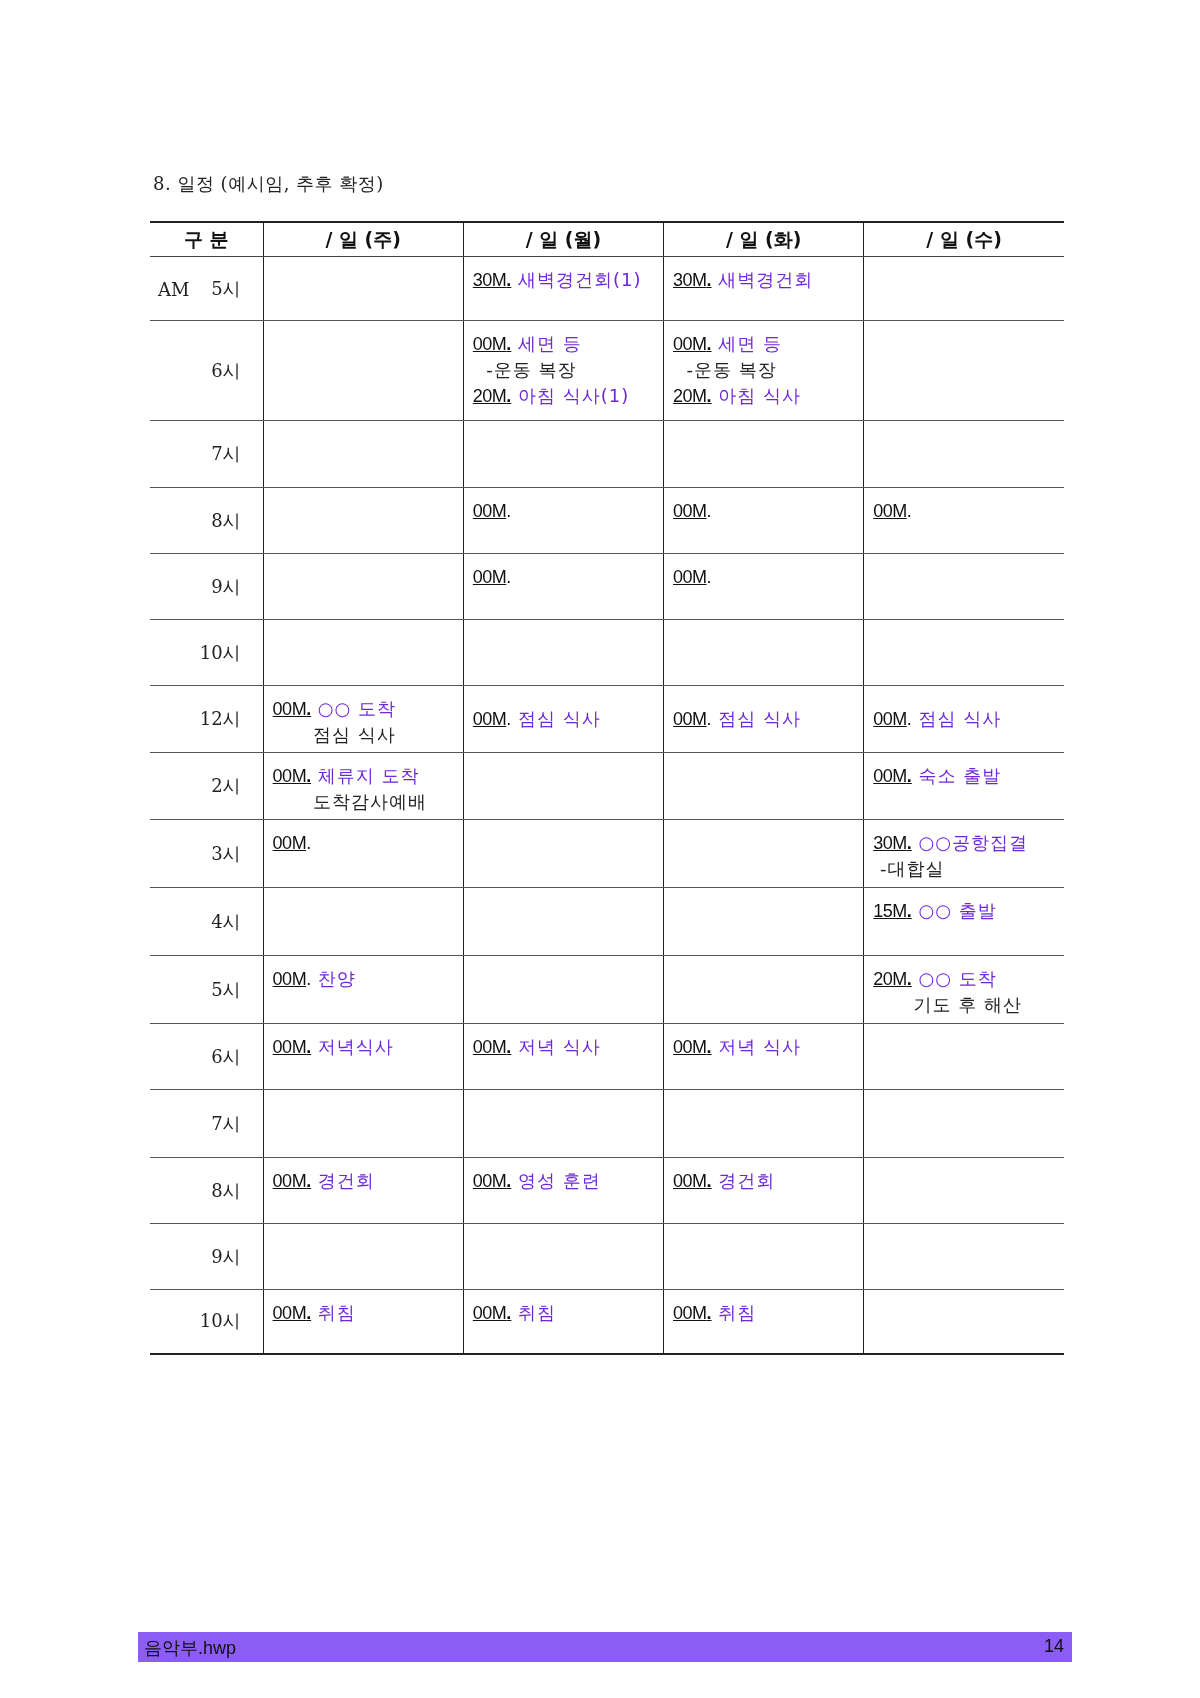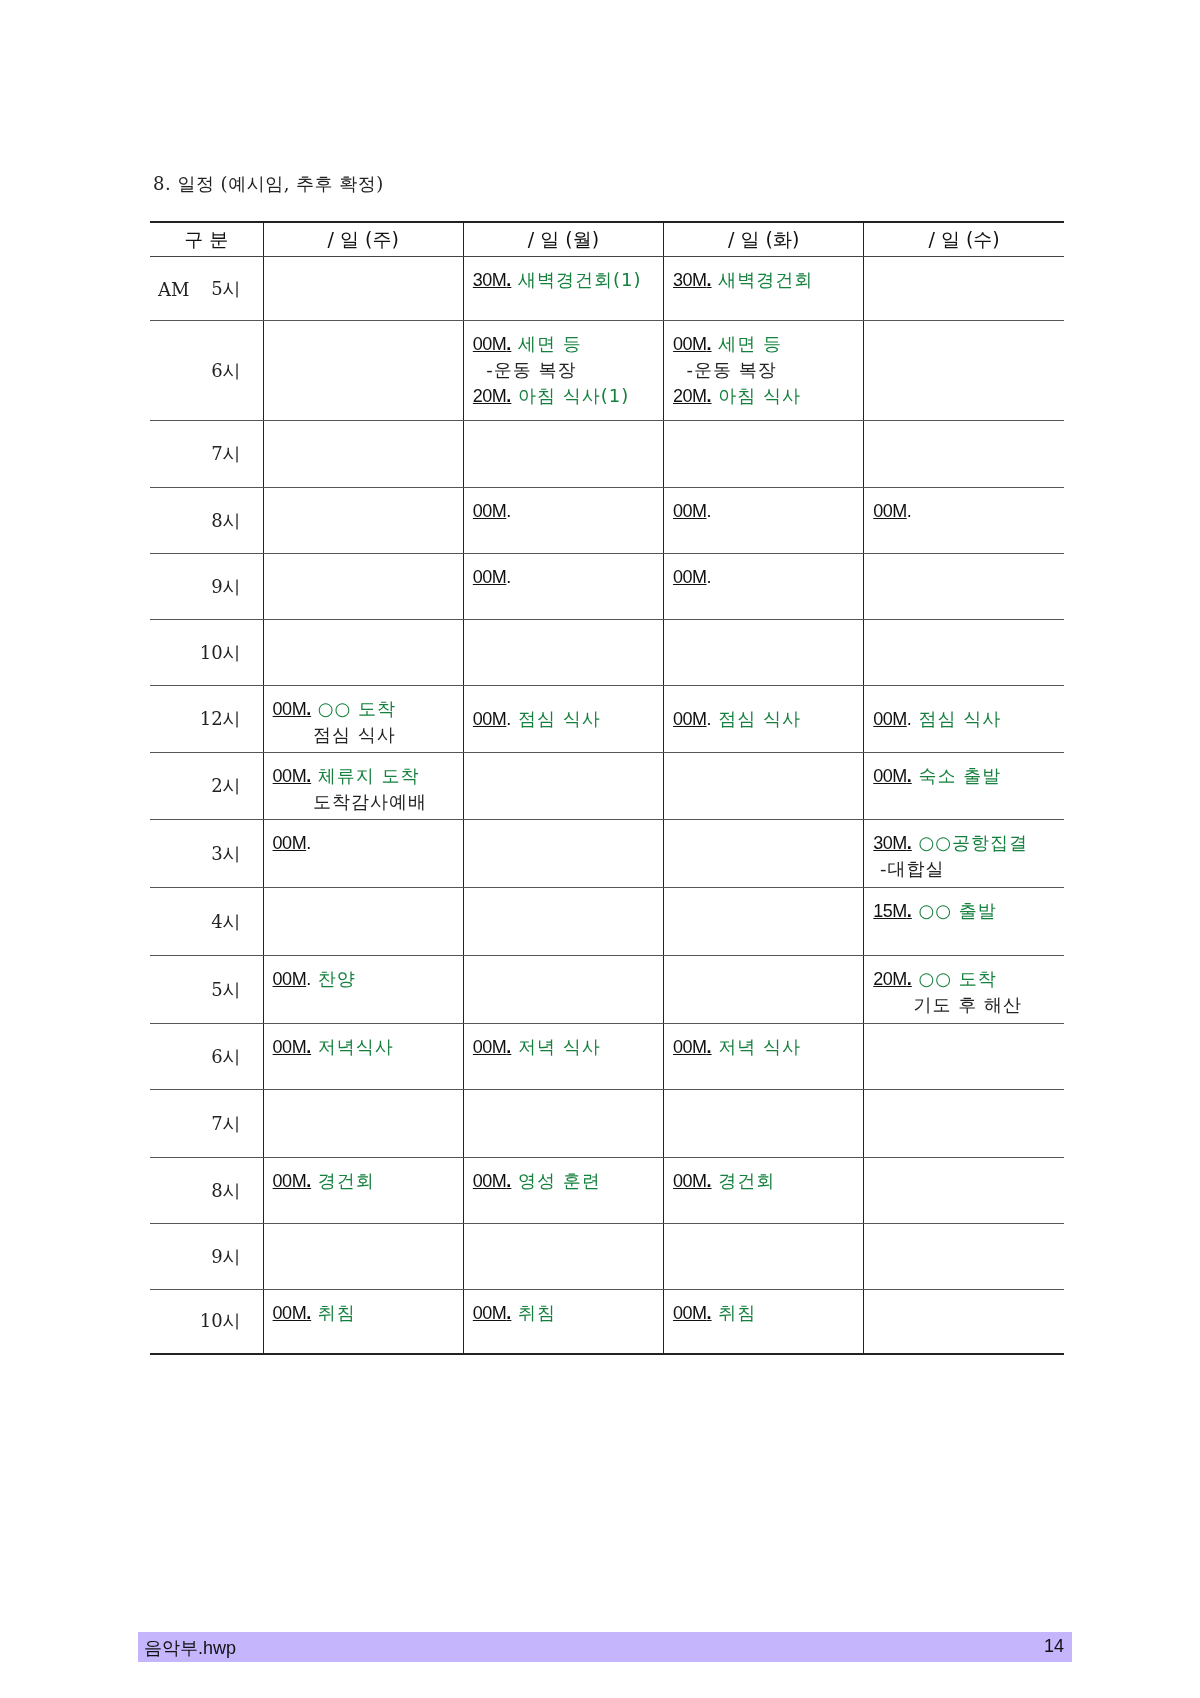--- a/index.html
+++ b/index.html
@@ -4,33 +4,33 @@
 <style>
   html, body { margin:0; padding:0; background:#ffffff; }
   body { width:1200px; height:1698px; position:relative; font-family:"DejaVu Sans", sans-serif; color:#111; }
   .heading { position:absolute; left:153px; top:172px; font-family:"DejaVu Serif", serif; font-size:18px; letter-spacing:0.5px; color:#222; }
   table.sched { position:absolute; left:150px; top:221px; width:914px; border-collapse:collapse; table-layout:fixed; }
   table.sched col.c0 { width:113px; }
   table.sched col.cd { width:200px; }
   table.sched th, table.sched td { border-left:1px solid #222; border-right:1px solid #222; }
   table.sched tr > *:first-child { border-left:none; }
   table.sched tr > *:last-child { border-right:none; }
-  table.sched thead th { height:33px; border-top:2px solid #222; border-bottom:1.5px solid #444; font-weight:normal; font-size:19px; font-family:"DejaVu Sans", sans-serif; text-align:center; padding:0; }
+  table.sched thead th { height:33px; border-top:2px solid #222; border-bottom:1.5px solid #444; font-weight:bold; font-size:19px; font-family:"DejaVu Sans", sans-serif; text-align:center; padding:0; }
   table.sched tbody td { border-bottom:1.5px solid #555; vertical-align:top; padding:0; font-size:18px; }
   table.sched tbody tr:last-child td { border-bottom:2px solid #222; }
   td.label { vertical-align:middle !important; font-family:"DejaVu Serif", serif; font-size:18px; color:#222; position:relative; }
   td.label .ampm { position:absolute; left:8px; top:50%; transform:translateY(-50%); }
   td.label .hour { display:block; text-align:right; padding-right:22px; }
   .cell { padding:10px 9px 0 9px; line-height:26px; white-space:pre; }
   .entry { display:block; }
   .tm { font-family:"Liberation Sans", sans-serif; font-weight:normal; text-decoration:underline; letter-spacing:-0.5px; }
   .dot { font-family:"Liberation Sans", sans-serif; font-weight:bold; }
   .dot.u { text-decoration:underline; }
   .dot.n { font-weight:normal; }
-  .txt { color:#15803d; letter-spacing:1px; }
+  .txt { color:#6d28d9; letter-spacing:1px; }
   .cont { display:block; color:#222; letter-spacing:1px; }
   .footer { position:absolute; left:138px; top:1632px; width:934px; height:30px; background:#c0c0c0; font-family:"Liberation Sans", sans-serif; font-size:18px; color:#111; }
   .footer .fname { position:absolute; left:6px; top:4px; }
   .footer .pnum { position:absolute; right:8px; top:4px; }
 </style>
 </head>
 <body>
 
 <div class="heading">8. 일정 (예시임, 추후 확정)</div>
 
@@ -321,16 +321,16 @@
         <td>
           <div class="cell"><span class="entry"><span class="tm">00M</span><span class="dot u">.</span><span class="txt"> 취침</span></span></div>
         </td>
         <td>
           <div class="cell"></div>
         </td>
       </tr>
     </tbody>
 </table>
 
-<div class="footer" style="background: #c4b5fd;">
+<div class="footer" style="background: #8b5cf6;">
   <span class="fname">음악부.hwp</span>
   <span class="pnum">14</span>
 </div>
 
 </body></html>

